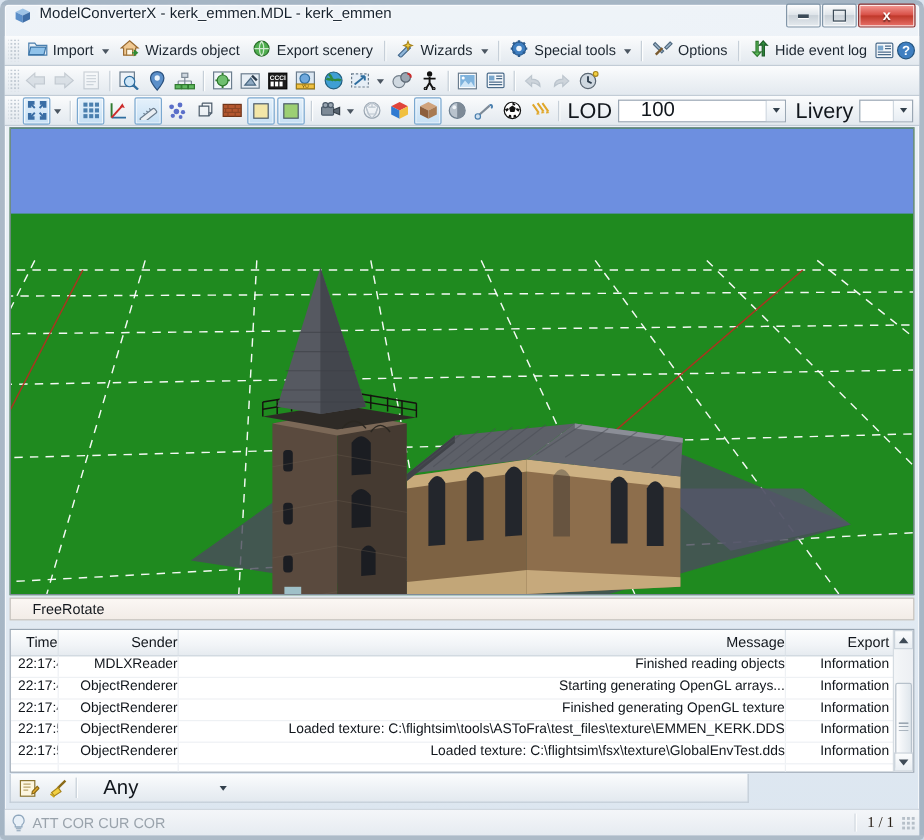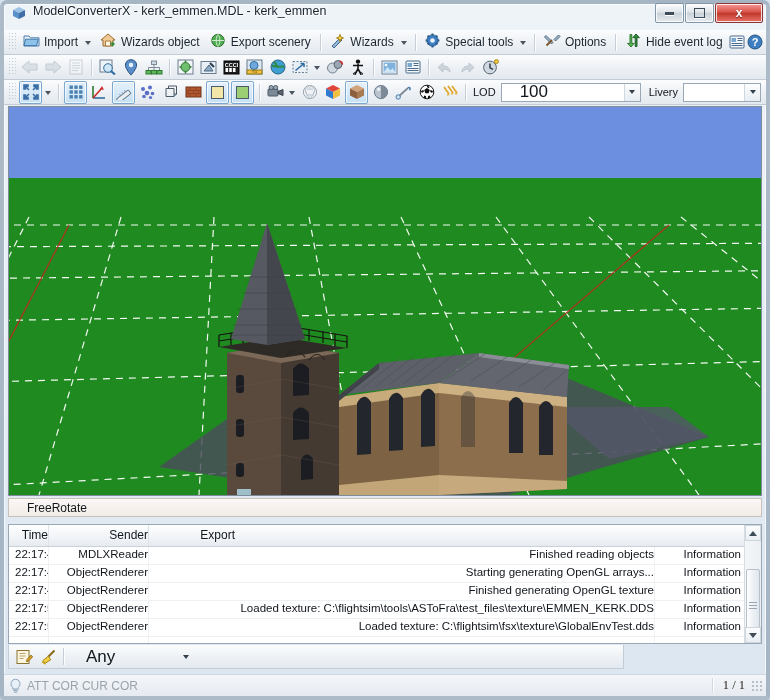--- a/index.html
+++ b/index.html
@@ -50,21 +50,21 @@
   .sep{width:1px;height:17px;background:#c6cfd8;margin:0 4px;box-shadow:1px 0 0 #fdfefe;}
   .tbtn{width:21px;height:21px;margin:0 1px;display:flex;align-items:center;justify-content:center;
         border-radius:2px;position:relative;}
   .tbtn.on{border:1px solid #7aa8d0;background:linear-gradient(#e5f1fb,#c6e0f5);
            box-shadow:inset 0 0 0 1px rgba(255,255,255,.7);}
   .tbtn.dim{opacity:.38;}
   .dd{width:11px;height:21px;display:flex;align-items:center;justify-content:center;}
   .spacer{flex:1 1 auto;}
 
   
-  .lodlab{font-size:11px;color:#11161c;padding:0 5px 0 3px;}
+  .lodlab{font-size:18px;color:#11161c;padding:0 5px 0 3px;}
   .combo{height:19px;border:1px solid #9aa7b4;background:#fff;display:flex;align-items:center;
          font-size:17px;color:#11161c;padding-left:18px;box-sizing:border-box;}
   .combo .cb{margin-left:auto;width:15px;height:17px;display:flex;align-items:center;justify-content:center;
              background:linear-gradient(#fcfdfe,#e7edf3);border-left:1px solid #cfd8e0;}
   .cbar{width:0;height:0;border-left:3.5px solid transparent;border-right:3.5px solid transparent;
         border-top:4px solid #33404c;}
 
   
   .viewport{position:absolute;left:8px;top:106px;width:754px;height:390px;
             overflow:hidden;background:#2a8c2a;border:1px solid #7f8c99;box-sizing:border-box;}
@@ -718,20 +718,21 @@
       </g>
     </svg>
   </div>
 
   <div class="vplabel">FreeRotate</div>
 
   <div class="log">
     <div class="lhead">
       <div class="c-time">Time</div>
       <div class="c-send">Sender</div>
+      <div class="c-msg">Message</div>
       <div class="c-lvl">Export</div>
     </div>
 
     <div class="lrow">
       <div class="c-time">22:17:49</div>
       <div class="c-send">MDLXReader</div>
       <div class="c-msg">Finished reading objects</div>
       <div class="c-lvl">Information</div>
     </div>
     <div class="lrow">

